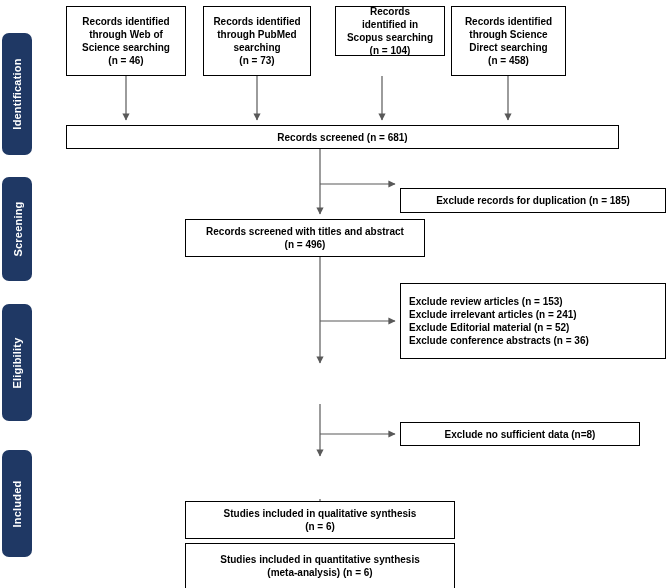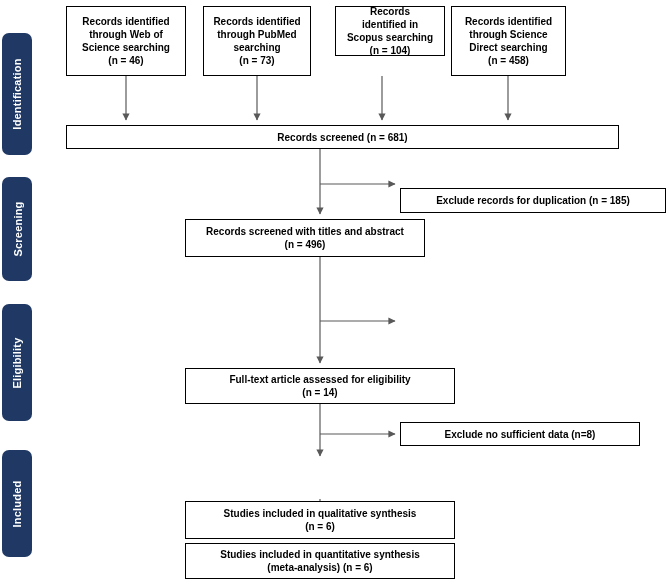--- a/index.html
+++ b/index.html
@@ -83,23 +83,25 @@
 Scopus searching
 (n = 104)</div>
   <div class="box" style="left:451px;top:6px;width:115px;height:70px;">Records identified
 through Science
 Direct searching
 (n = 458)</div>
 
   <div class="box" style="left:66px;top:125px;width:553px;height:24px;">Records screened (n = 681)</div>
   <div class="box" style="left:185px;top:219px;width:240px;height:38px;">Records screened with titles and abstract
 (n = 496)</div>
-  <div class="box" style="left:185px;top:368px;width:270px;height:36px;">Full-text article assessed for eligibility
-(n = 14)</div>
   <div class="box" style="left:185px;top:461px;width:270px;height:38px;margin-top:40px;">Studies included in qualitative synthesis
 (n = 6)</div>
-  <div class="box" style="left:185px;top:543px;width:270px;height:36px;">Studies included in quantitative synthesis
+  <div class="box" style="left:185px;top:543px;width:270px;height:46px;">Studies included in quantitative synthesis
 (meta-analysis) (n = 6)</div>
 
   <div class="box" style="left:400px;top:172px;width:266px;height:25px;margin-top:16px;">Exclude records for duplication (n = 185)</div>
+  <div class="box left" style="left:400px;top:283px;width:266px;height:76px;">Exclude review articles (n = 153)
+Exclude irrelevant articles (n = 241)
+Exclude Editorial material (n = 52)
+Exclude conference abstracts (n = 36)</div>
   <div class="box" style="left:400px;top:422px;width:240px;height:24px;">Exclude no sufficient data (n=8)</div>
 
 </div>
 
 </body></html>

